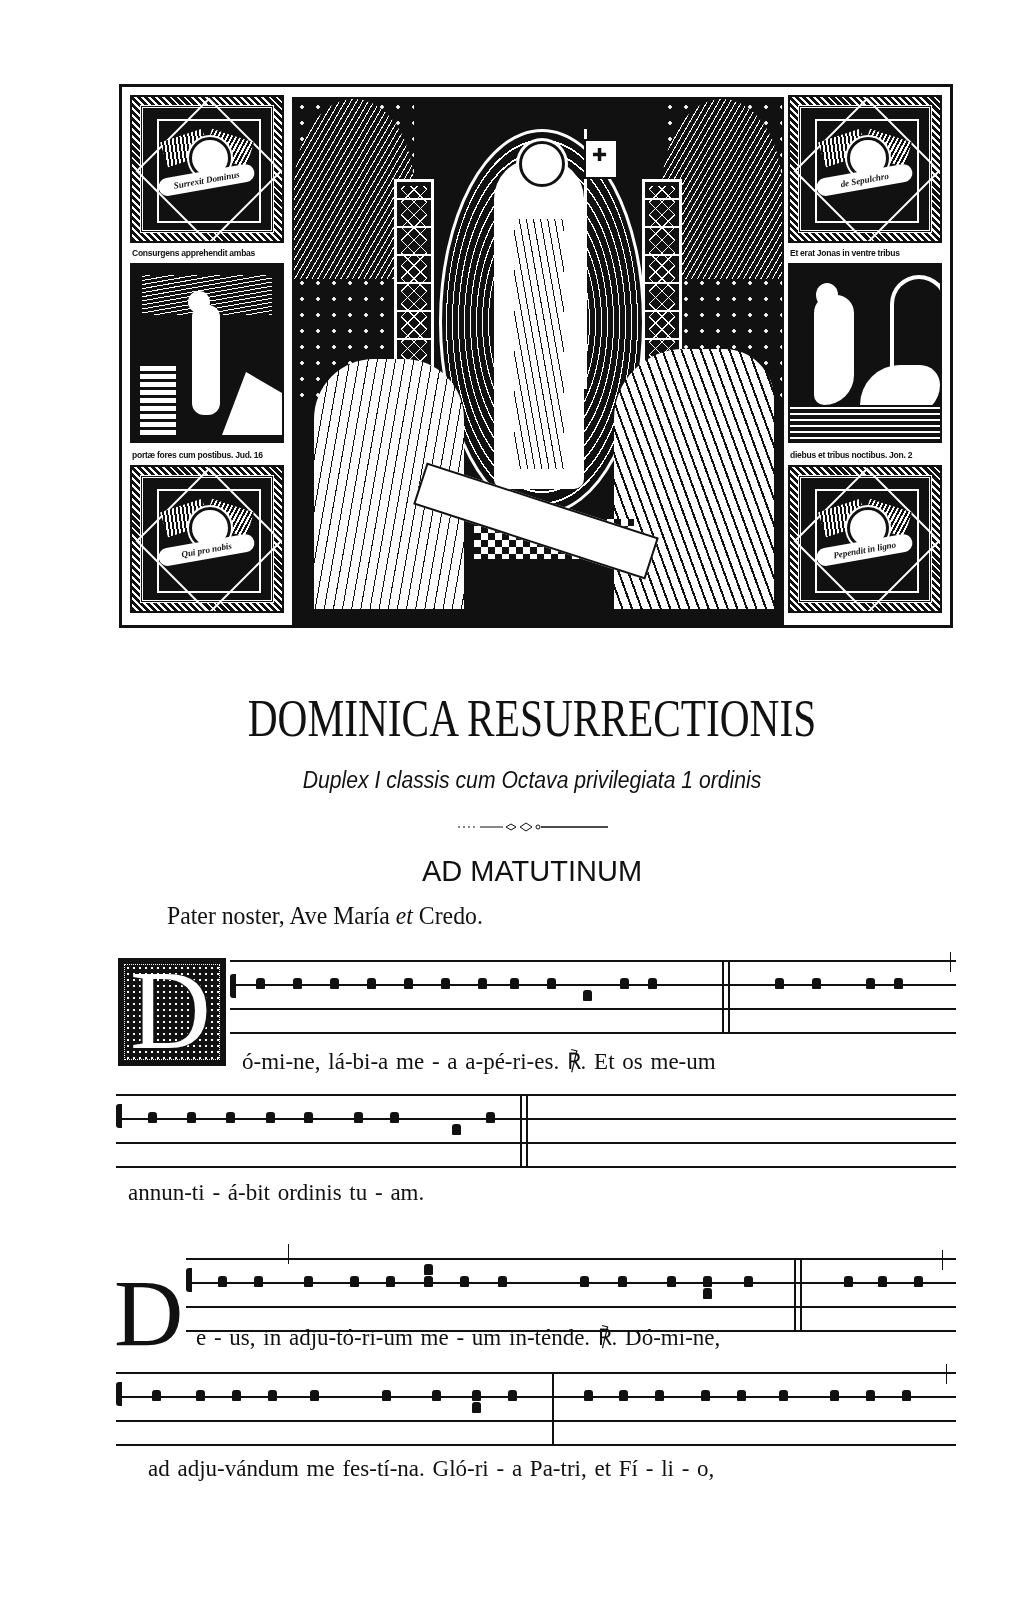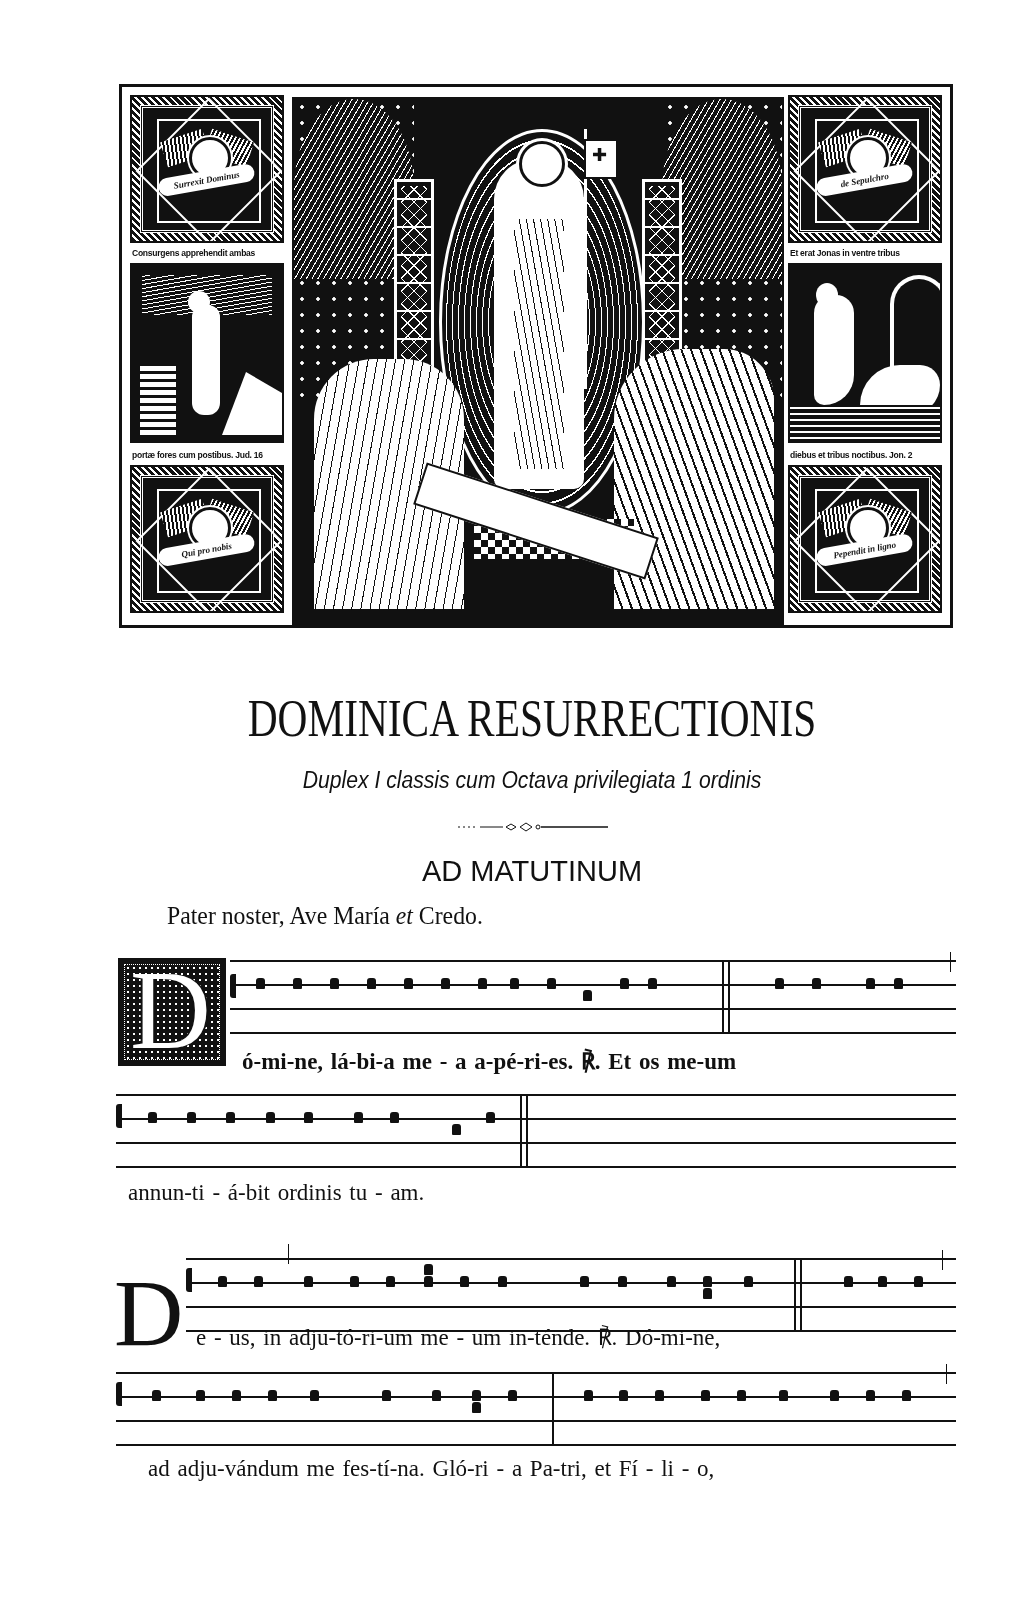--- a/index.html
+++ b/index.html
@@ -189,21 +189,21 @@
   <div class="neume" style="left:353px;top:30px;"></div>
   <div class="neume" style="left:390px;top:18px;"></div>
   <div class="neume" style="left:418px;top:18px;"></div>
   <div class="dbar" style="left:492px;top:0;height:74px;"></div>
   <div class="neume" style="left:545px;top:18px;"></div>
   <div class="neume" style="left:582px;top:18px;"></div>
   <div class="neume" style="left:636px;top:18px;"></div>
   <div class="neume" style="left:664px;top:18px;"></div>
   <div class="tick" style="left:720px;top:-8px;"></div>
 </div>
-<div class="lyric" style="left:242px;top:1044px;font-weight:bold;">ó-mi-ne, lá-bi-a me - a a-pé-ri-es. ℟. Et os me-um</div>
+<div class="lyric" style="left:242px;top:1044px;">ó-mi-ne, lá-bi-a me - a a-pé-ri-es. ℟. Et os me-um</div>
 
 <div class="staff-block" style="left:116px;top:1094px;width:840px;height:80px;">
   <div class="staff-line" style="top:0;"></div>
   <div class="staff-line" style="top:24px;"></div>
   <div class="staff-line" style="top:48px;"></div>
   <div class="staff-line" style="top:72px;"></div>
   <div class="clef" style="left:0;top:10px;"></div>
   <div class="neume" style="left:32px;top:18px;"></div>
   <div class="neume" style="left:71px;top:18px;"></div>
   <div class="neume" style="left:110px;top:18px;"></div>

